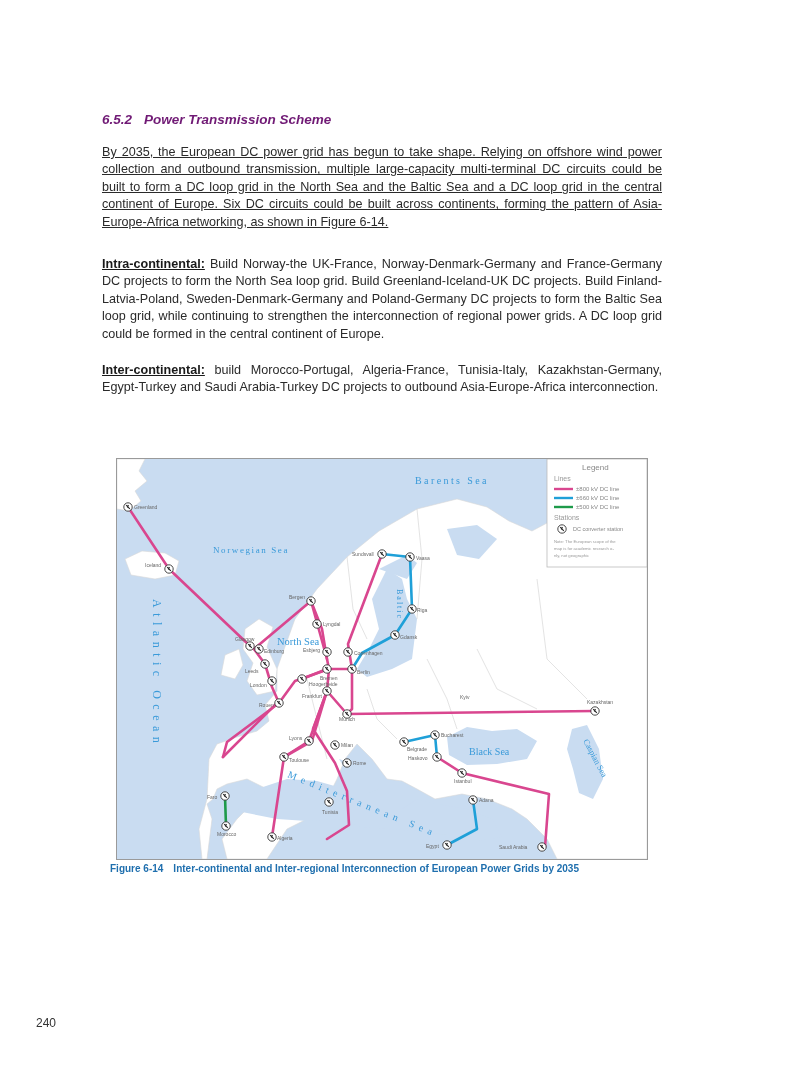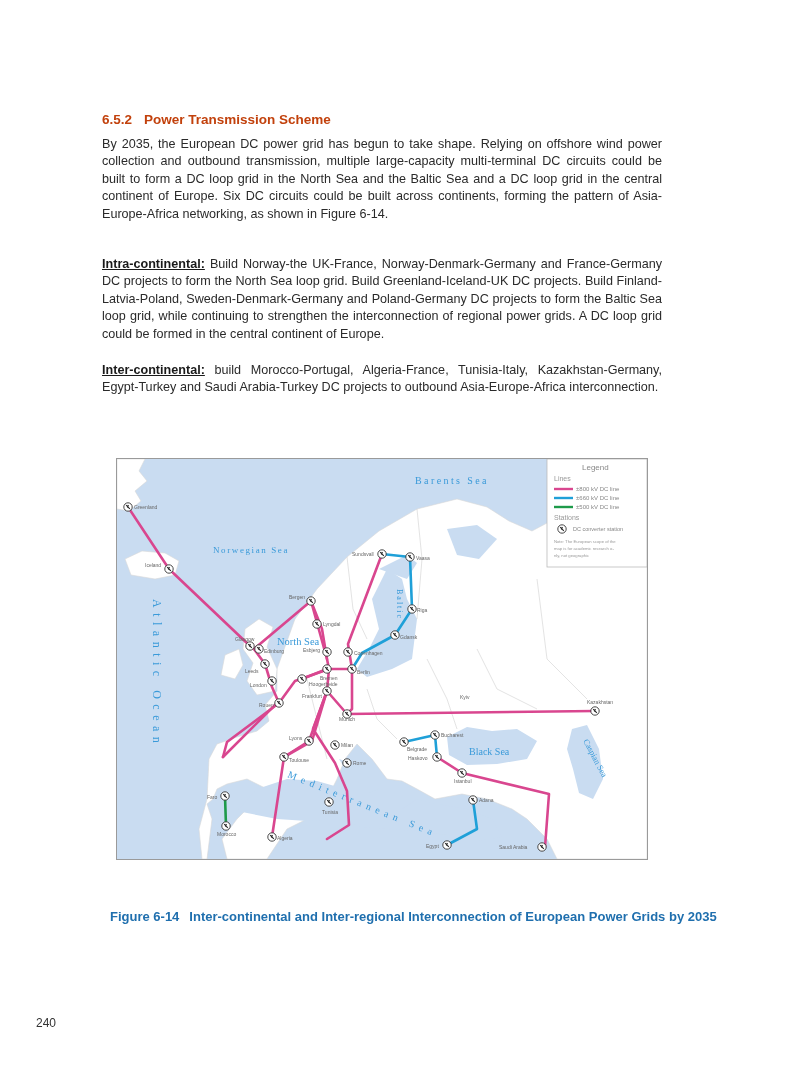--- a/index.html
+++ b/index.html
@@ -1,29 +1,29 @@
 <!DOCTYPE html>
 <html><head>
   <meta charset="utf-8">
   <style>
     html, body { margin: 0; padding: 0; background: #ffffff; }
     body { width: 793px; height: 1077px; position: relative; overflow: hidden;
            font-family: "Liberation Sans", sans-serif; color: #222; }
-    .section-title { position: absolute; left: 102px; top: 112px; font-size: 13.5px; font-weight: bold; color: #c2410c; }
+    .section-title { position: absolute; left: 102px; top: 112px; font-size: 13.5px; font-weight: bold; color: #701a75; font-style: italic; }
     .section-title .num { margin-right: 12px; }
     .para { position: absolute; left: 102px; width: 560px; font-size: 12.6px; line-height: 17.4px;
             text-align: justify; color: #2a2a2a; margin: 0; }
     .para b { font-weight: bold; color: #1a1a1a; text-decoration: underline; }
-    #p1 { top: 136px; }
+    #p1 { top: 144px; text-decoration: underline; }
     #p2 { top: 256px; }
     #p3 { top: 362px; }
     .map-frame { position: absolute; left: 116px; top: 458px; width: 532px; height: 402px;
                  border: 1px solid #9a9a9a; box-sizing: border-box; overflow: hidden; background: #c9dcf1; }
     .map-frame svg { display: block; }
-    .caption { position: absolute; left: 110px; top: 909px; font-size: 13px; font-weight: bold; color: #1f6fae; white-space: nowrap; }
+    .caption { position: absolute; left: 110px; top: 863px; font-size: 10px; font-weight: bold; color: #1f6fae; white-space: nowrap; }
     .caption .fig { margin-right: 10px; }
     .page-number { position: absolute; left: 36px; top: 1016px; font-size: 12px; color: #333; }
   </style>
 </head>
 <body>
 
 <div class="section-title">
   <span class="num">6.5.2</span><span>Power Transmission Scheme</span>
 </div>
 

